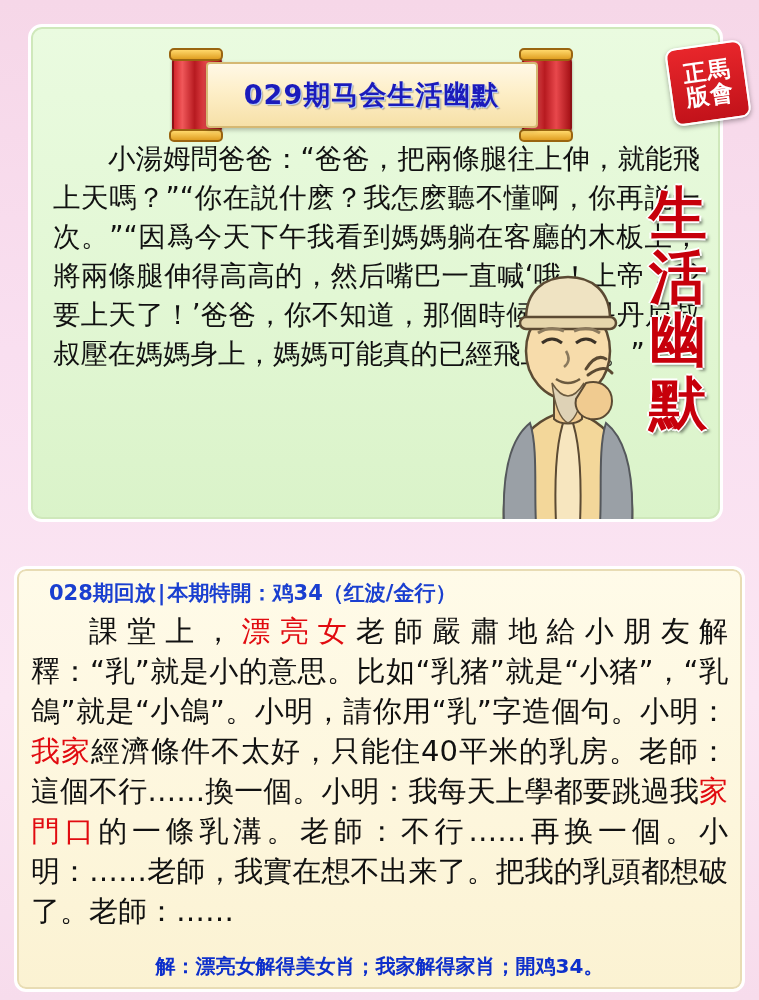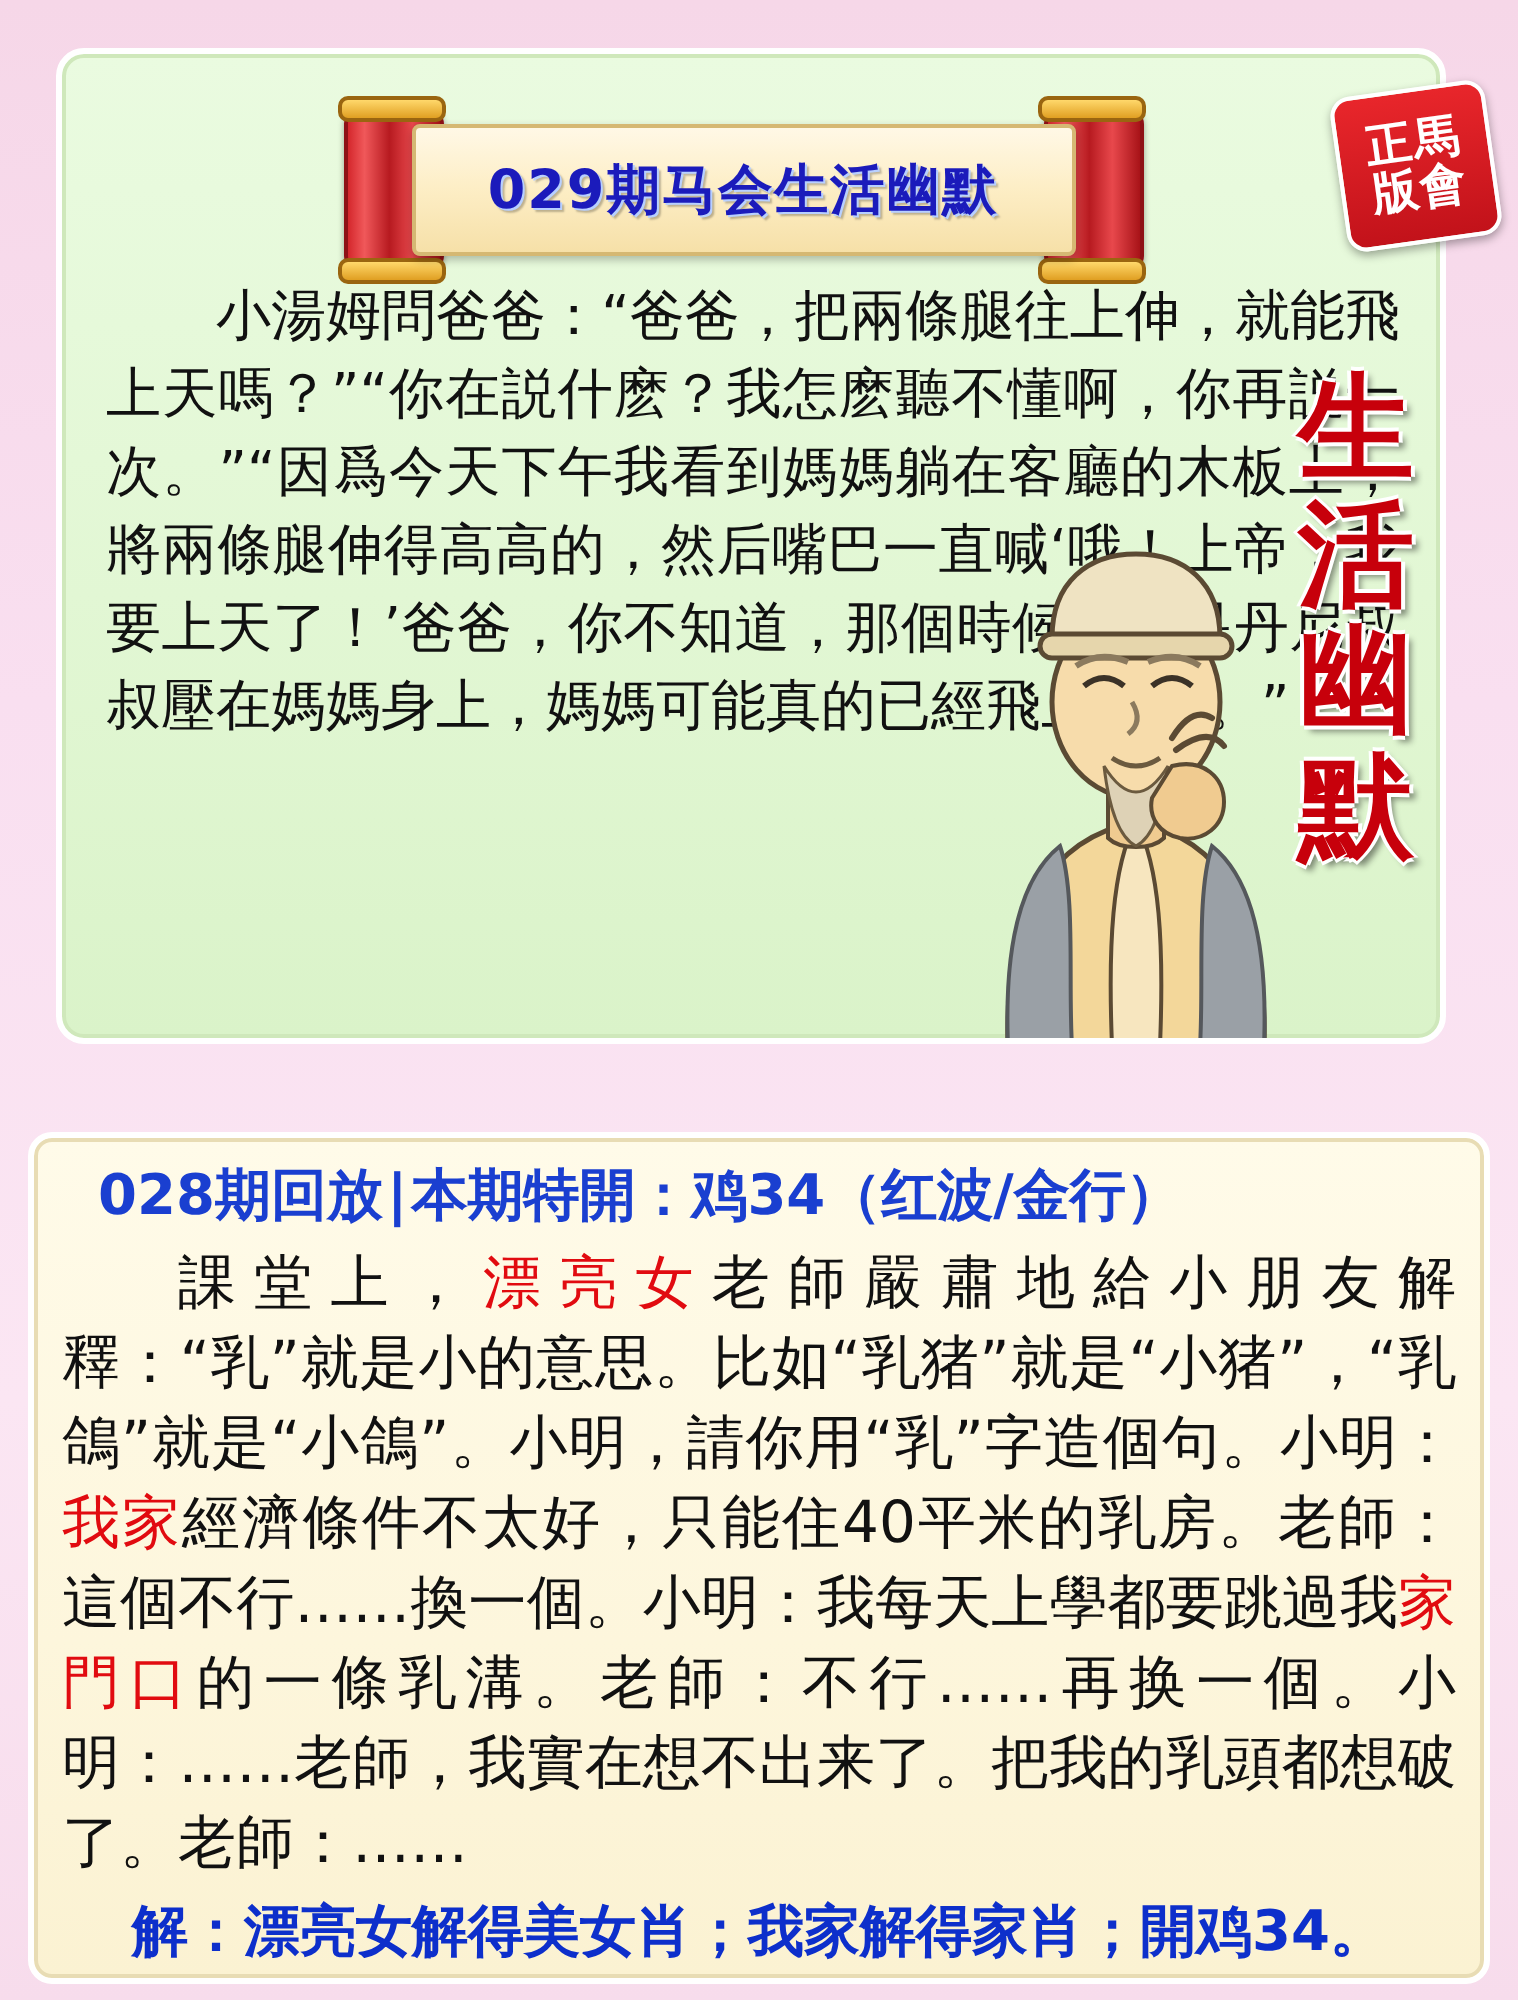--- a/index.html
+++ b/index.html
@@ -178,40 +178,40 @@
     bottom: 8px;
     background: linear-gradient(180deg, #fffbe9 0%, #fdf6dc 60%, #fbf2d2 100%);
     border: 3px solid #ffffff;
     border-radius: 12px;
     box-shadow: 0 0 0 2px #e8dcb4 inset;
     box-sizing: border-box;
     padding: 10px 14px 8px 14px;
     overflow: hidden;
   }
   .subhead {
-    font-size: 28px;
+    font-size: 21px;
     color: #1a3fd0;
     font-weight: bold;
     margin: 0 0 4px 18px;
     white-space: nowrap;
     font-family: "DejaVu Sans", sans-serif;
   }
   .subhead .sep { color: #1a3fd0; margin: 0 2px; }
   .body-text {
     font-size: 29px;
     line-height: 1.38;
     color: #111111;
     text-align: justify;
     text-indent: 2em;
     font-family: "DejaVu Sans", sans-serif;
   }
   .body-text .hl { color: #e10b10; }
   .answer {
-    margin-top: 6px;
-    font-size: 28px;
+    margin-top: 22px;
+    font-size: 20px;
     color: #0d2fcb;
     font-weight: bold;
     white-space: nowrap;
     text-align: center;
     font-family: "DejaVu Sans", sans-serif;
   }
 </style>
 </head>
 <body>
 

